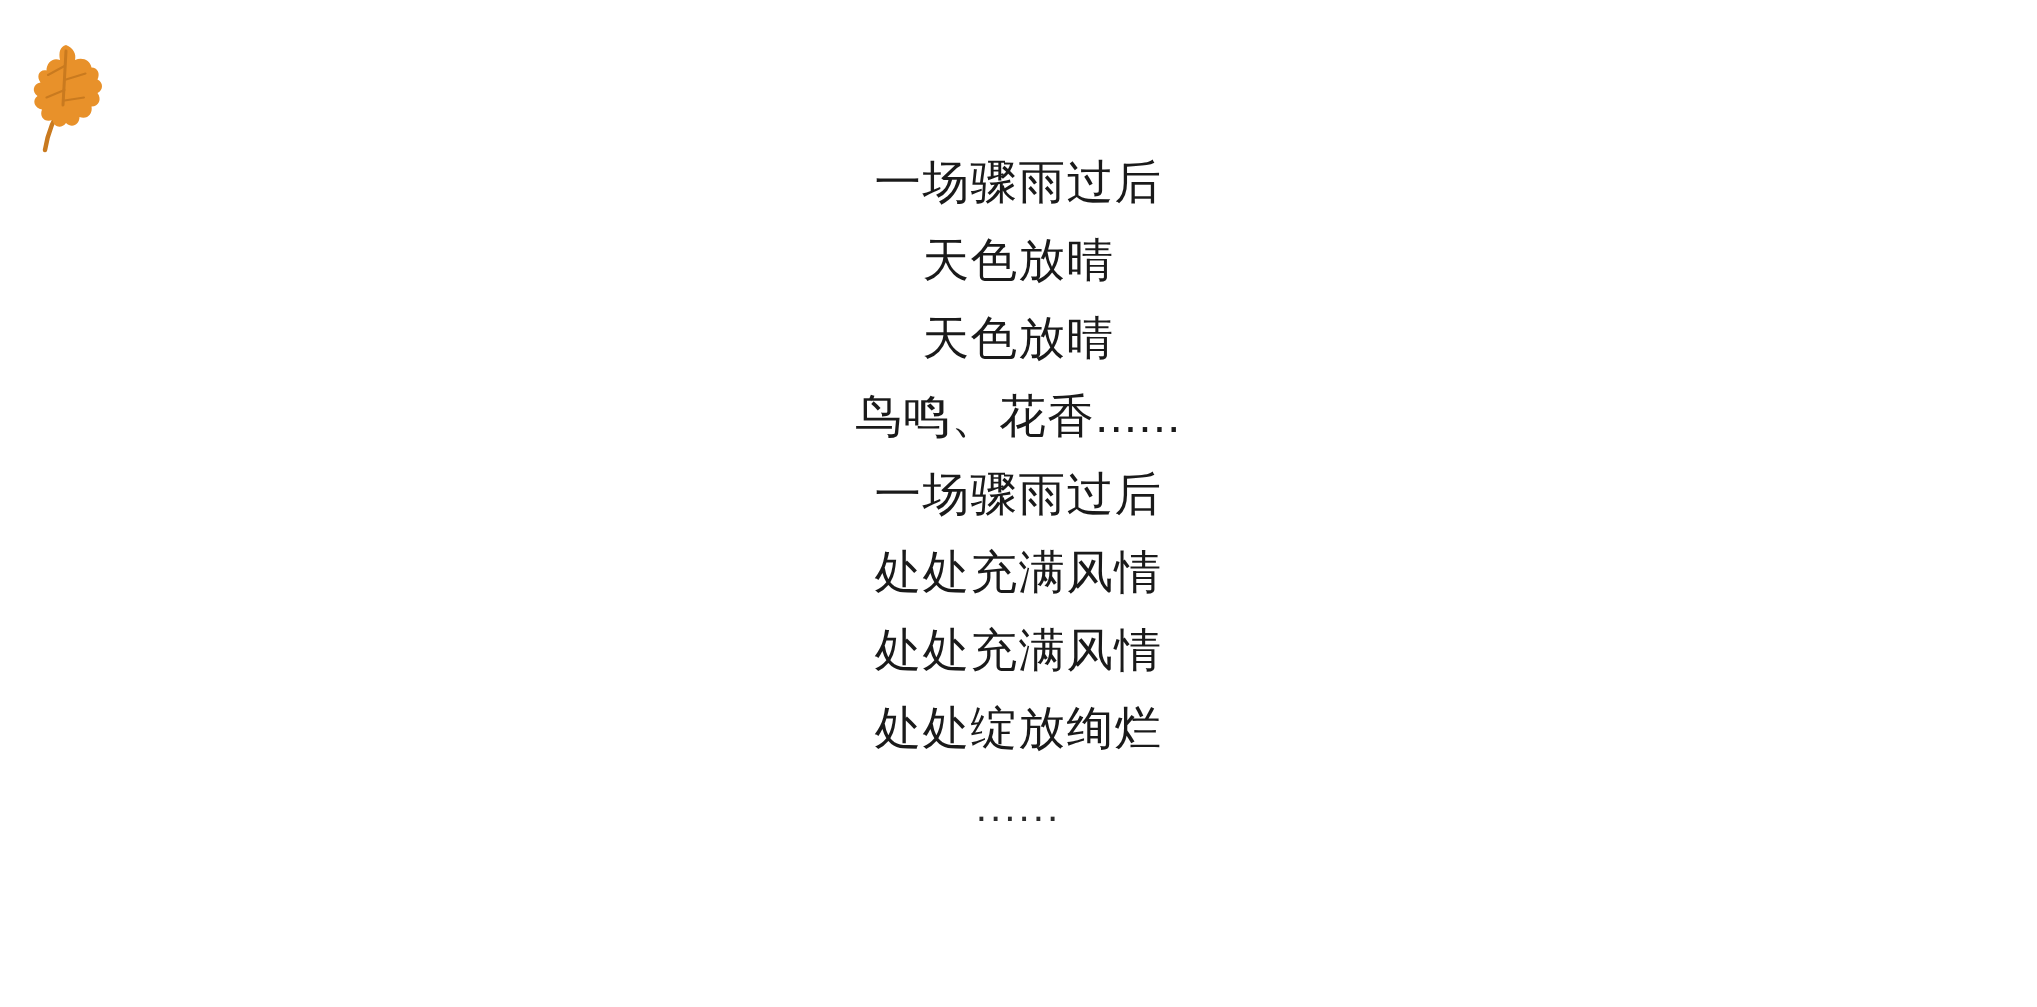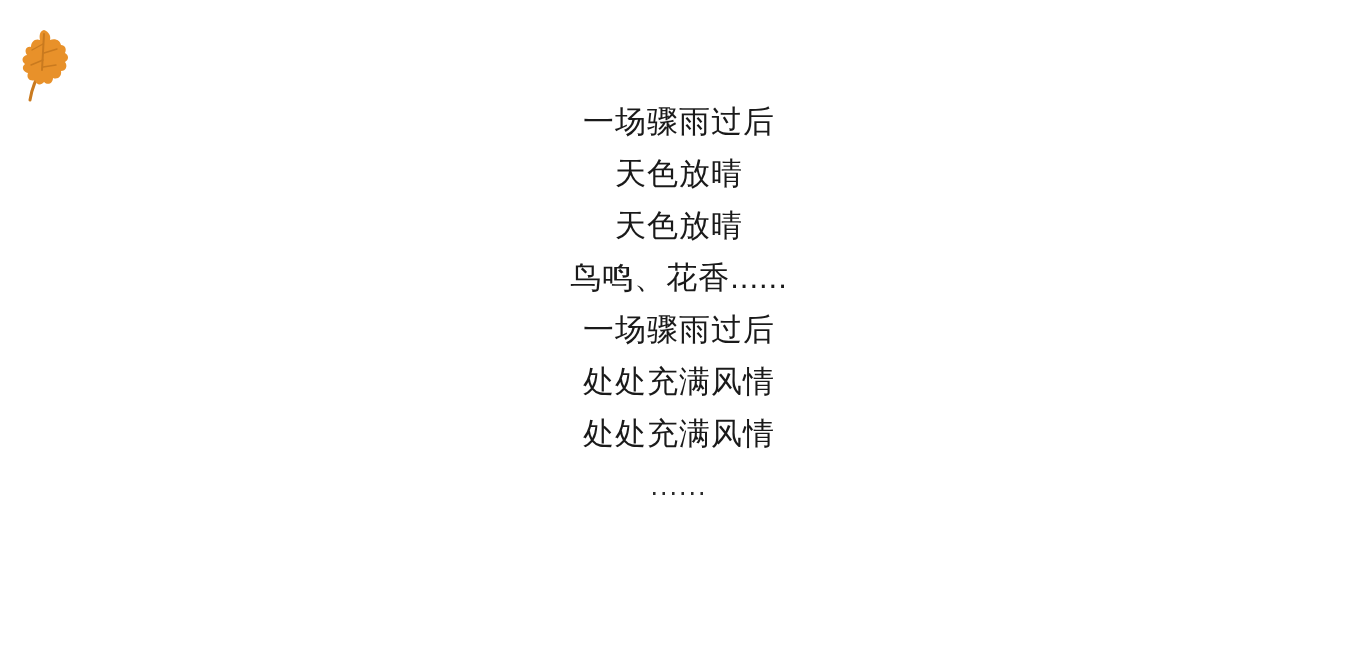--- a/index.html
+++ b/index.html
@@ -87,16 +87,17 @@
   </div>
 
   <div class="poem">
     <span class="poem-line">一场骤雨过后</span>
     <span class="poem-line">天色放晴</span>
     <span class="poem-line">天色放晴</span>
     <span class="poem-line">鸟鸣、花香......</span>
     <span class="poem-line">一场骤雨过后</span>
     <span class="poem-line">处处充满风情</span>
     <span class="poem-line">处处充满风情</span>
+    <span class="poem-line">处处绽放绚烂</span>
     <span class="poem-line small-dots">......</span>
   </div>
 
 </div>
 
 </body></html>

